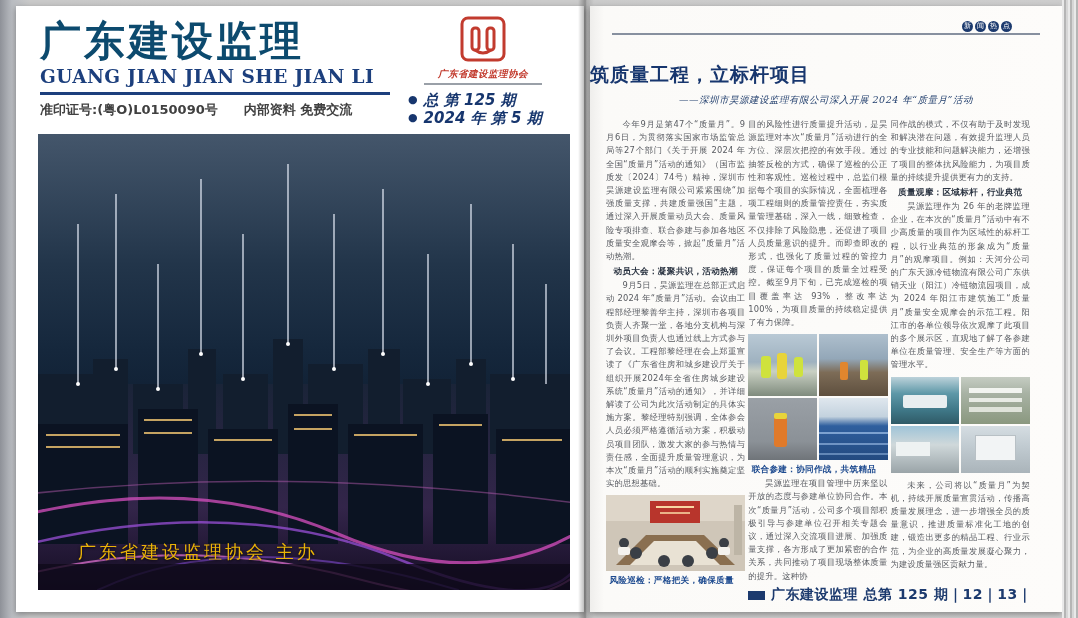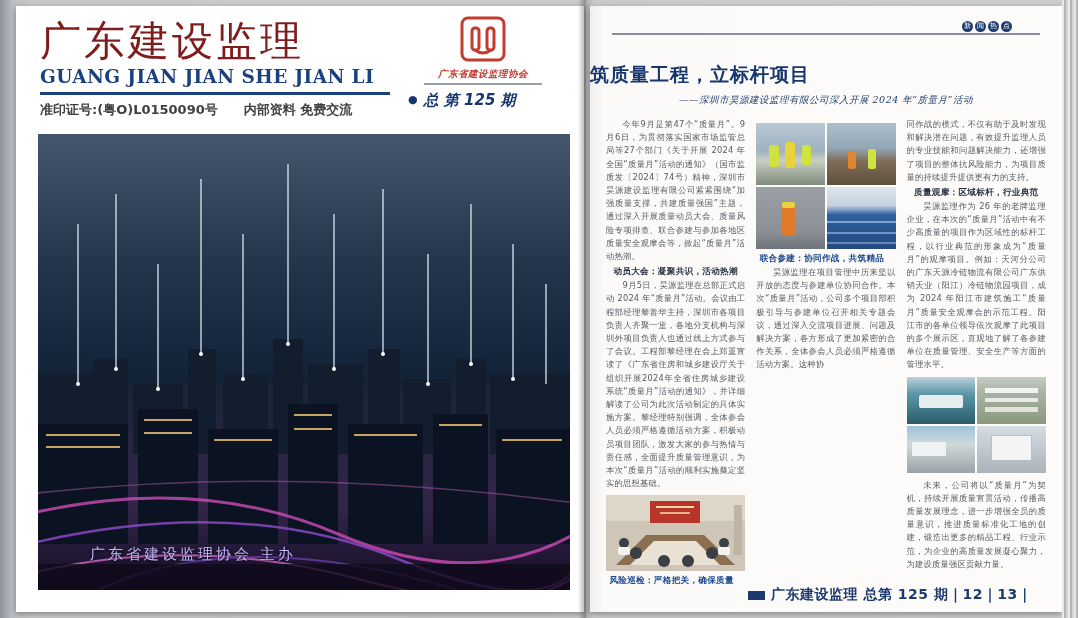--- a/index.html
+++ b/index.html
@@ -14,54 +14,54 @@
   #right-page { left:590px; width:472px;
     background:linear-gradient(90deg,#efeeec 0,#fbfaf8 14px,#fdfcfa 100%); }
   #gutter { position:absolute; top:0; left:578px; width:16px; height:618px;
     background:linear-gradient(90deg,rgba(0,0,0,0) 0,rgba(0,0,0,.30) 45%,rgba(60,60,60,.18) 55%,rgba(0,0,0,0) 100%); }
   #page-stack-edge { position:absolute; top:0; right:0; width:16px; height:618px;
     background:repeating-linear-gradient(90deg,#e9e9e9 0 2px,#b5b5b5 2px 4px,#d6d6d6 4px 6px); }
 
   
   #masthead { position:relative; padding:16px 16px 0 24px; height:124px; }
   .mast-left { position:absolute; left:24px; top:12px; width:352px; }
-  .title-cn { font-family:"DejaVu Serif","Liberation Serif",serif; font-weight:normal;
-    font-size:41px; line-height:46px; color:#7f1d1d; letter-spacing:3px; white-space:nowrap; }
+  .title-cn { font-family:"DejaVu Serif","Liberation Serif",serif; font-weight:bold;
+    font-size:41px; line-height:46px; color:#0c4a6e; letter-spacing:3px; white-space:nowrap; }
   .title-py { font-family:"DejaVu Serif","Liberation Serif",serif; font-weight:bold;
     font-size:18.5px; color:#1c3f7d; letter-spacing:.4px; margin-top:2px; white-space:nowrap; }
   .mast-rule { height:3px; background:#1c3f7d; margin:5px 0 6px 0; width:350px; }
   .license-row { font-size:13px; font-weight:bold; color:#404040; white-space:nowrap; }
   .license-row .gap { display:inline-block; width:26px; }
   .mast-right { position:absolute; left:392px; top:10px; width:170px;font-style:italic; }
   .logo-wrap { text-align:center; width:150px; }
   .assoc-name { font-size:9.5px; font-weight:bold; color:#c23b2e; margin-top:2px; letter-spacing:.5px; }
   .assoc-subline { height:2px; width:118px; margin:2px auto 6px auto; background:#9aa0a8; }
   .issue-line { font-size:15px; font-weight:bold; color:#17366e; line-height:17px; white-space:nowrap; }
   .issue-line .blt { font-size:11px; vertical-align:2px; margin-right:6px; }
 
   
   #cover-photo { position:absolute; left:22px; top:128px; width:532px; height:456px;
     overflow:hidden; background:#101a28; }
-  #cover-caption { position:absolute; left:52px; bottom:26px; color:#c4b5fd;
-    font-size:15px; letter-spacing:3px; text-shadow:0 1px 3px rgba(0,0,0,.8); }
+  #cover-caption { position:absolute; left:40px; bottom:26px; color:#eab308;
+    font-size:18px; letter-spacing:3px; text-shadow:0 1px 3px rgba(0,0,0,.8); }
 
   
   #rp-topline { position:absolute; left:22px; right:22px; top:27px; height:2px; background:#87909f; }
   #section-badge { position:absolute; right:50px; top:15px; display:flex; gap:2px; }
   .badge-dot { width:11px; height:11px; border-radius:50%; background:#1c3a6e; color:#fff;
     font-size:7px; line-height:11px; text-align:center; }
   #article-title { position:absolute; left:0; right:0; top:56px; text-align:left;
     font-size:19px; font-weight:bold; color:#17366e; letter-spacing:1px; }
   #article-subtitle { position:absolute; left:0; right:0; top:88px; text-align:center;
     font-family:"DejaVu Serif","Liberation Serif",serif; font-style:italic;
     font-size:9.5px; color:#24416f; letter-spacing:.5px; }
 
   
   #columns { position:absolute; left:16px; right:16px; top:112px; bottom:28px;
-    display:flex; gap:11px; overflow:hidden; }
+    display:flex; gap:3px; overflow:hidden; }
   .col { width:139.3px; flex:0 0 auto; overflow:hidden; }
   .col p { font-size:8.3px; line-height:13.2px; color:#585b61; text-align:justify;
     text-indent:2em; letter-spacing:.2px; }
   .col p.noindent { text-indent:0; }
   .col h4 { font-size:8.6px; line-height:14px; color:#2b3442; text-align:center;
     font-weight:bold; margin:1px 0; letter-spacing:.3px; }
   .photo-caption { font-size:8.6px; font-weight:bold; color:#1d4a8f; text-align:center;
     line-height:13px; margin:3px 8px 1px 0; letter-spacing:.3px; }
   .ph { width:100%; overflow:hidden; margin-top:5px; }
   .collage { display:grid; grid-template-columns:1fr 1fr; gap:2px; margin-top:5px; }
@@ -93,20 +93,23 @@
           <rect x="2" y="2" width="42" height="42" rx="6" fill="none" stroke="#c23b2e" stroke-width="3"></rect>
           <rect x="12" y="12" width="7" height="22" rx="3" fill="none" stroke="#c23b2e" stroke-width="3"></rect>
           <rect x="27" y="12" width="7" height="22" rx="3" fill="none" stroke="#c23b2e" stroke-width="3"></rect>
           <path d="M15 34 Q23 40 31 34" fill="none" stroke="#c23b2e" stroke-width="3"></path>
         </svg>
         <div class="assoc-name">广东省建设监理协会</div>
         <div class="assoc-subline"></div>
       </div>
       <div class="issue-line">
         <span class="blt">●</span><span>总  第 125 期</span>
+      </div>
+      <div class="issue-line">
+        <span class="blt">●</span><span>2024 年 第 5 期</span>
       </div>
     </div>
   </div>
 
   <div id="cover-photo">
     <svg width="532" height="456" viewBox="0 0 532 456" preserveAspectRatio="none">
       <defs>
         <linearGradient id="sky" x1="0" y1="0" x2="0" y2="1">
           <stop offset="0" stop-color="#44566b"></stop>
             <stop offset=".45" stop-color="#22354a"></stop>
@@ -242,20 +245,21 @@
               <rect x="112" y="52" width="12" height="8" rx="2"></rect>
           </g>
           <rect x="128" y="10" width="8" height="50" fill="#bdb5a6"></rect>
         </svg>
       </div>
       <div class="photo-caption">风险巡检：严格把关，确保质量</div>
 
     </div>
 
     <div class="col">
+      <p class="noindent">目的风险性进行质量提升活动，是昊源监理对本次“质量月”活动进行的全方位、深层次把控的有效手段。通过抽签反检的方式，确保了巡检的公正性和客观性。巡检过程中，总监们根据每个项目的实际情况，全面梳理各项工程细则的质量管控责任，夯实质量管理基础，深入一线，细致检查，不仅排除了风险隐患，还促进了项目人员质量意识的提升。而即查即改的形式，也强化了质量过程的管控力度，保证每个项目的质量全过程受控。截至9月下旬，已完成巡检的项目覆盖率达 93%，整改率达 100%，为项目质量的持续稳定提供了有力保障。</p>
       <div class="collage" style="height:126px">
         <div style="background:linear-gradient(180deg,#b9c9d5 0%,#9fb2c0 45%,#c9d0c3 60%,#7f8b7d 100%); position:relative;">
           <span style="position:absolute;left:18%;top:35%;width:10px;height:22px;background:#cfe23d;border-radius:3px;"></span>
           <span style="position:absolute;left:42%;top:30%;width:10px;height:26px;background:#e8d43a;border-radius:3px;"></span>
           <span style="position:absolute;left:66%;top:36%;width:9px;height:20px;background:#cfe23d;border-radius:3px;"></span>
         </div>
         <div style="background:linear-gradient(180deg,#aebfcd 0%,#93a7b8 40%,#7d6c57 62%,#5e4f3e 100%); position:relative;">
           <span style="position:absolute;left:30%;top:45%;width:8px;height:18px;background:#e0862e;border-radius:2px;"></span>
           <span style="position:absolute;left:60%;top:42%;width:8px;height:20px;background:#cfe23d;border-radius:2px;"></span>
         </div>
@@ -263,21 +267,21 @@
           <span style="position:absolute;left:38%;top:30%;width:13px;height:30px;background:#e07a2a;border-radius:3px;"></span>
           <span style="position:absolute;left:38%;top:24%;width:13px;height:6px;background:#e8d43a;border-radius:2px;"></span>
         </div>
         <div style="background:linear-gradient(180deg,#dfe7ee 0%,#c3d2de 30%,#2f5f9e 45%,#234a80 100%); position:relative;">
           <span style="position:absolute;left:0;top:55%;width:100%;height:2px;background:#9fc0e8;opacity:.7;"></span>
           <span style="position:absolute;left:0;top:72%;width:100%;height:2px;background:#9fc0e8;opacity:.6;"></span>
           <span style="position:absolute;left:0;top:88%;width:100%;height:2px;background:#9fc0e8;opacity:.5;"></span>
         </div>
       </div>
       <div class="photo-caption">联合参建：协同作战，共筑精品</div>
-      <p class="noindent" style="text-indent:2em">昊源监理在项目管理中历来坚以开放的态度与参建单位协同合作。本次“质量月”活动，公司多个项目部积极引导与参建单位召开相关专题会议，通过深入交流项目进展、问题及解决方案，各方形成了更加紧密的合作关系，全体参会人员必须严格遵循活动方案。这种协</p>
+      <p class="noindent" style="text-indent:2em">昊源监理在项目管理中历来坚以开放的态度与参建单位协同合作。本次“质量月”活动，公司多个项目部积极引导与参建单位召开相关专题会议，通过深入交流项目进展、加强质量支撑，各方形成了更加紧密的合作关系，共同推动了项目现场整体质量的提升。这种协</p>
 
     </div>
 
     <div class="col">
       <p class="noindent">同作战的模式，不仅有助于及时发现和解决潜在问题，有效提升监理人员的专业技能和问题解决能力，还增强了项目的整体抗风险能力，为项目质量的持续提升提供更有力的支持。</p>
       <h4>质量观摩：区域标杆，行业典范</h4>
       <p>昊源监理作为 26 年的老牌监理企业，在本次的“质量月”活动中有不少高质量的项目作为区域性的标杆工程，以行业典范的形象成为“质量月”的观摩项目。例如：天河分公司的广东天源冷链物流有限公司广东供销天业（阳江）冷链物流园项目，成为 2024 年阳江市建筑施工“质量月”质量安全观摩会的示范工程。阳江市的各单位领导依次观摩了此项目的多个展示区，直观地了解了各参建单位在质量管理、安全生产等方面的管理水平。</p>
       <div class="collage" style="height:96px">
         <div style="background:linear-gradient(180deg,#bcd2da 0%,#5e98a8 35%,#3f7888 70%,#2f5a66 100%); position:relative;">
           <span style="position:absolute;left:18%;top:40%;width:64%;height:26%;background:#e8eef0;border-radius:2px;"></span>

